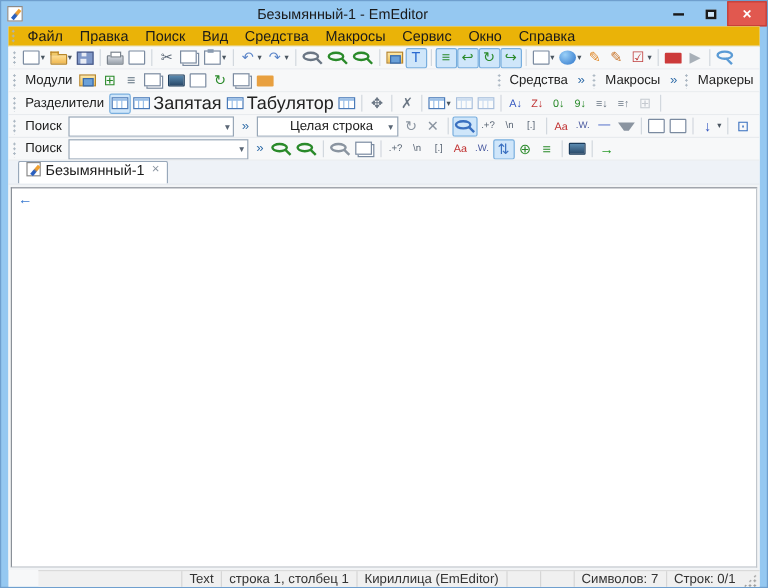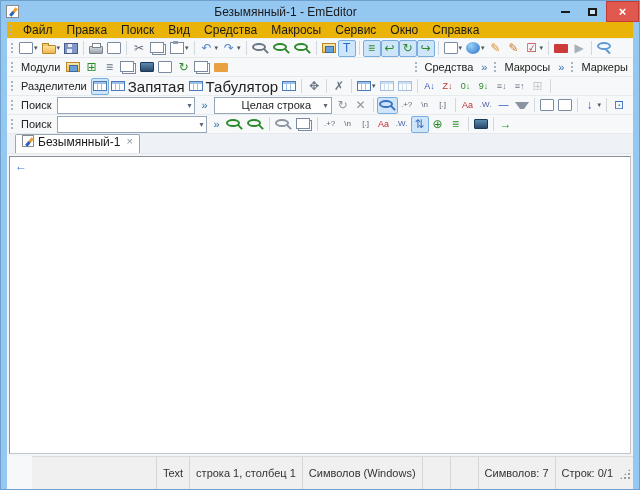--- a/index.html
+++ b/index.html
@@ -80,21 +80,21 @@
             border-bottom: 1px solid #e3e8ee; flex: 0 0 auto; }
   .tab { height: 19px; background: #fff; border: 1px solid #98a8ba; border-bottom: none; border-radius: 2px 2px 0 0;
          display: flex; align-items: flex-start; padding: 0 6px; gap: 4px; }
   .tablabel { font-size: 12px; color: #1a1a1a; }
   .tabclose { font-size: 11px; color: #8a94a0; margin-left: 2px; }
   
   .editwrap { flex: 1 1 auto; background: #f2f4f6; padding: 2px; min-height: 0; display: flex; }
   .editor { flex: 1; background: #fff; border: 1px solid; border-color: #8a9098 #c0c6cc #c0c6cc #8a9098; position: relative; }
   .eof { color: #3a7ad0; font-size: 12px; position: absolute; left: 5px; top: 2px; }
   
-  .statusbar { height: 33px; background: #f0f0f0; border-top: 1px solid #dadada; display: flex; align-items: center;
+  .statusbar { height: 14px; background: #f0f0f0; border-top: 1px solid #dadada; display: flex; align-items: center;
                font-size: 11px; color: #333; flex: 0 0 auto; margin-left: 25px; }
   .sseg { padding: 0 6px; height: 100%; display: flex; align-items: center; border-left: 1px solid #d6d6d6; justify-content: center; }
   .sseg.fill { flex: 1; border-left: none; }
   .w28 { width: 28px; }
   .sgrip { width: 12px; height: 12px; margin: 2px 2px 0 0;
            background-image: radial-gradient(circle, #9a9a9a 30%, transparent 32%); background-size: 4px 4px;
            background-position: bottom right; clip-path: polygon(100% 0, 100% 100%, 0 100%); }
 </style>
 </head>
 <body>
@@ -452,21 +452,21 @@
     </div>
     <div class="editwrap">
       <div class="editor">
         <span class="eof">←</span>
       </div>
     </div>
     <div class="statusbar">
       <span class="sseg fill"></span>
       <span class="sseg">Text</span>
       <span class="sseg">строка 1, столбец 1</span>
-      <span class="sseg">Символов (Windows)</span>
+      <span class="sseg">Кириллица (EmEditor)</span>
       <span class="sseg w28"></span>
       <span class="sseg w28"></span>
       <span class="sseg">Символов: 7</span>
       <span class="sseg">Строк: 0/1</span>
       <span class="sgrip"></span>
     </div>
   </div>
 </div>
 
 </body></html>

